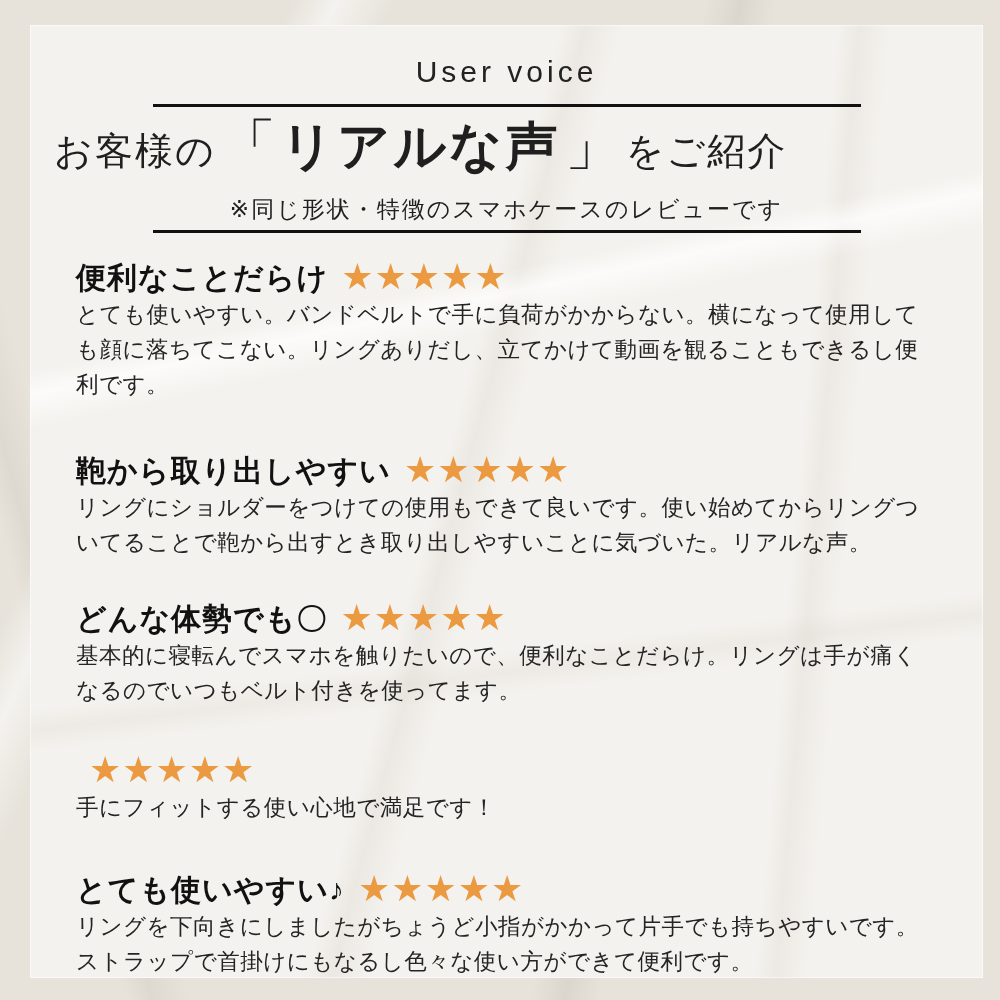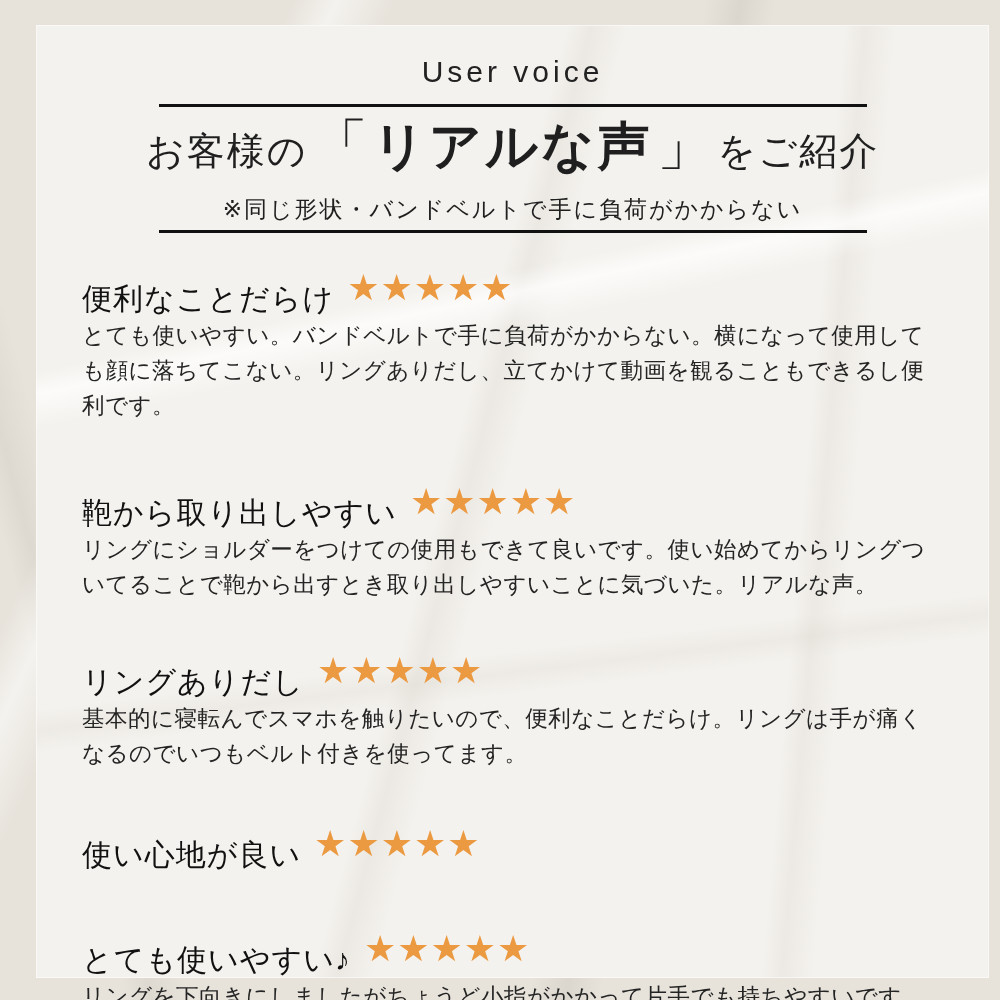--- a/index.html
+++ b/index.html
@@ -18,21 +18,21 @@
     background-color: #e7e3db;
     background-image:
       linear-gradient(115deg, rgba(255,255,255,0) 20%, rgba(255,255,255,0.55) 23%, rgba(255,255,255,0) 27%),
       linear-gradient(100deg, rgba(188,182,170,0) 60%, rgba(188,182,170,0.28) 63%, rgba(188,182,170,0) 66%),
       linear-gradient(75deg,  rgba(188,182,170,0) 10%, rgba(188,182,170,0.22) 12%, rgba(188,182,170,0) 15%);
   }
 
   
   .panel {
     position: absolute;
-    left: 36px; top: 25px;
+    left: 30px; top: 25px;
     width: 953px; height: 953px;
     background-color: #f4f2ee;
     background-image:
       linear-gradient(168deg, rgba(255,255,255,0) 30%, rgba(255,255,255,0.7) 32%, rgba(255,255,255,0) 35%),
       linear-gradient(105deg, rgba(205,199,188,0) 44%, rgba(205,199,188,0.22) 46%, rgba(205,199,188,0) 49%),
       linear-gradient(95deg,  rgba(205,199,188,0) 78%, rgba(205,199,188,0.20) 80%, rgba(205,199,188,0) 83%),
       linear-gradient(173deg, rgba(205,199,188,0) 64%, rgba(205,199,188,0.18) 66%, rgba(205,199,188,0) 68%);
     box-shadow: 0 0 0 1px rgba(255,255,255,0.55) inset;
     padding: 28px 24px 0 24px;
   }
@@ -49,21 +49,20 @@
     width: 708px;
     height: 3px;
     background: #111;
     margin: 0 auto;
   }
   .rule-top { margin-top: 13px; }
   .rule-bottom { margin-top: 7px; }
 
   .headline {
     margin-top: 4px;
-    text-align: center;
     line-height: 68px;
     white-space: nowrap;
   }
   .hl-reg {
     font-size: 38px;
     letter-spacing: 2px;
     font-weight: 400;
   }
   .hl-bracket {
     font-size: 56px;
@@ -90,25 +89,24 @@
   .review:nth-of-type(3) { margin-top: 40px; }
   .review:nth-of-type(4) { margin-top: 44px; }
   .review:nth-of-type(5) { margin-top: 46px; }
 
   .review-head {
     display: flex;
     align-items: center;
   }
   .review-title {
     font-size: 30px;
-    font-weight: 400;
+    font-weight: 700;
     letter-spacing: 1px;
     line-height: 38px;
     color: #111;
-    margin-top: 21px;
   }
   .stars {
     margin-left: 13px;
     font-size: 36px;
     letter-spacing: 1px;
     line-height: 38px;
     transform: translateY(-1px);
   }
   .review-body {
     font-size: 22.5px;
@@ -129,21 +127,21 @@
     <div class="rule rule-top" style="background: rgb(17, 17, 17);"></div>
 
     <div class="headline">
       <span class="hl-reg">お客様の</span>
       <span class="hl-bracket">「</span>
       <span class="hl-em">リアルな声</span>
       <span class="hl-bracket">」</span>
       <span class="hl-reg">をご紹介</span>
     </div>
 
-    <div class="note">※同じ形状・バンドベルトで手に負荷がかからない</div>
+    <div class="note">※同じ形状・特徴のスマホケースのレビューです</div>
 
     <div class="rule rule-bottom" style="background: rgb(17, 17, 17);"></div>
 
     <section class="review">
       <div class="review-head">
         <h2 class="review-title">便利なことだらけ</h2>
         <span class="stars" style="color: rgb(235, 154, 66);">★★★★★</span>
       </div>
       <p class="review-body">とても使いやすい。バンドベルトで手に負荷がかからない。横になって使用しても顔に落ちてこない。リングありだし、立てかけて動画を観ることもできるし便利です。</p>
     </section>
@@ -151,31 +149,31 @@
     <section class="review">
       <div class="review-head">
         <h2 class="review-title">鞄から取り出しやすい</h2>
         <span class="stars" style="color: rgb(235, 154, 66);">★★★★★</span>
       </div>
       <p class="review-body">リングにショルダーをつけての使用もできて良いです。使い始めてからリングついてることで鞄から出すとき取り出しやすいことに気づいた。リアルな声。</p>
     </section>
 
     <section class="review">
       <div class="review-head">
-        <h2 class="review-title">リングありだし</h2>
+        <h2 class="review-title">どんな体勢でも〇</h2>
         <span class="stars" style="color: rgb(235, 154, 66);">★★★★★</span>
       </div>
       <p class="review-body">基本的に寝転んでスマホを触りたいので、便利なことだらけ。リングは手が痛くなるのでいつもベルト付きを使ってます。</p>
     </section>
 
     <section class="review">
       <div class="review-head">
-        <h2 class="review-title">使い心地が良い</h2>
         <span class="stars" style="color: rgb(235, 154, 66);">★★★★★</span>
       </div>
+      <p class="review-body">手にフィットする使い心地で満足です！</p>
     </section>
 
     <section class="review">
       <div class="review-head">
         <h2 class="review-title">とても使いやすい♪</h2>
         <span class="stars" style="color: rgb(235, 154, 66);">★★★★★</span>
       </div>
       <p class="review-body">リングを下向きにしましたがちょうど小指がかかって片手でも持ちやすいです。ストラップで首掛けにもなるし色々な使い方ができて便利です。</p>
     </section>
 

